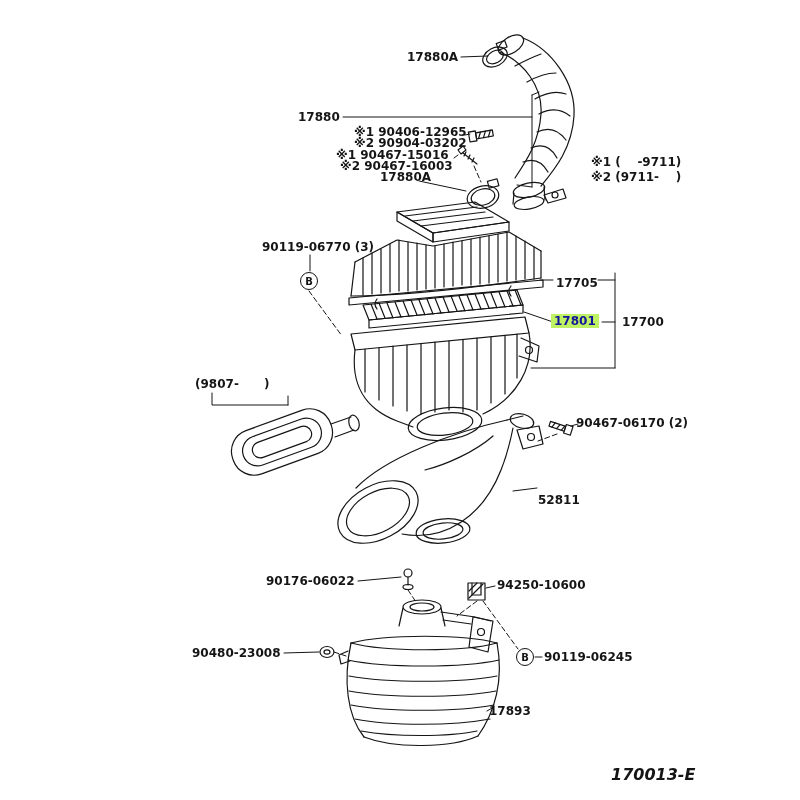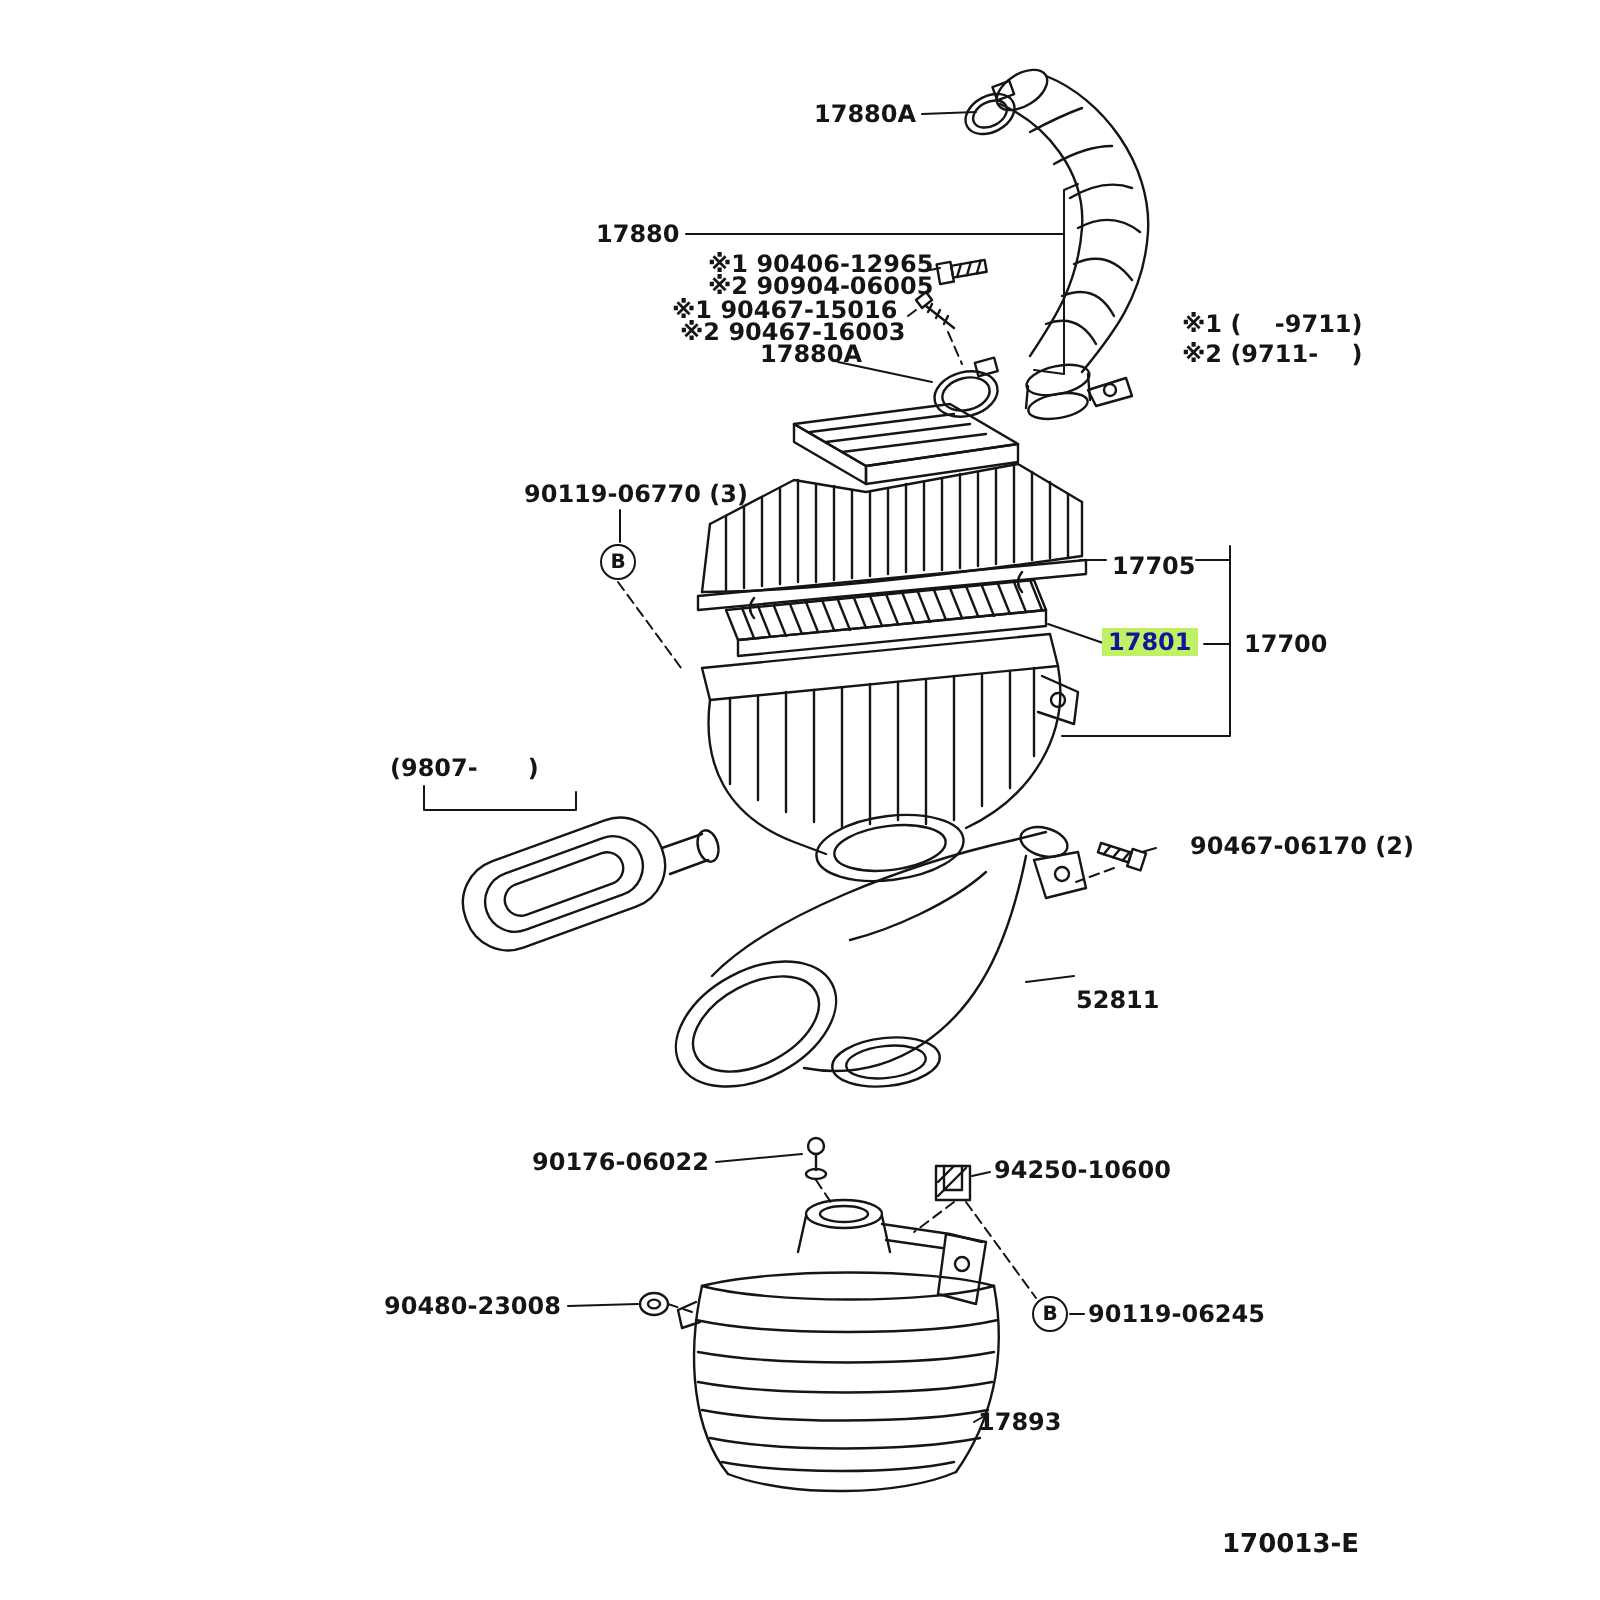--- a/index.html
+++ b/index.html
@@ -5,21 +5,21 @@
   html,body{margin:0;padding:0;background:#fff;}
   .stage{position:relative;width:800px;height:800px;background:#ffffff;overflow:hidden;
          font-family:"DejaVu Sans",sans-serif;margin-left:45px;}
   .stage svg{position:absolute;left:0;top:0;}
   .lbl{position:absolute;font-size:12px;font-weight:bold;color:#151515;
        white-space:pre;line-height:14px;}
   .lbl.hl{background:#bef264;color:#14149a;padding:0 3px;}
   .cb{position:absolute;width:18px;height:18px;border:1.5px solid #151515;border-radius:50%;
       box-sizing:border-box;display:flex;align-items:center;justify-content:center;
       font-size:10px;font-weight:bold;color:#151515;background:#fff;}
-  .code{position:absolute;font-size:13px;font-weight:bold;color:#151515;}
+  .code{position:absolute;font-size:16px;font-weight:bold;color:#151515;font-style:italic;}
 </style>
 </head>
 <body>
 
 <div class="stage">
 
   <svg width="800" height="800" viewBox="0 0 800 800">
     <g stroke="#151515" stroke-width="1.2" fill="none" stroke-linecap="round" stroke-linejoin="round">
 
       <g>
@@ -189,32 +189,32 @@
         <path d="M432,601 L412,616"></path>
         <path d="M438,601 L473,649"></path>
         <path d="M289,652 L301,656"></path>
       </g>
     </g>
   </svg>
 
   <div class="lbl" style="left:362px;top:50px">17880A</div>
   <div class="lbl" style="left:253px;top:110px">17880</div>
   <div class="lbl" style="left:309px;top:125px">※1 90406-12965</div>
-  <div class="lbl" style="left:309px;top:136px">※2 90904-06005</div>
+  <div class="lbl" style="left:309px;top:136px">※2 90904-03202</div>
   <div class="lbl" style="left:291px;top:148px">※1 90467-15016</div>
   <div class="lbl" style="left:295px;top:159px">※2 90467-16003</div>
   <div class="lbl" style="left:335px;top:170px">17880A</div>
   <div class="lbl" style="left:546px;top:155px">※1 (    -9711)</div>
   <div class="lbl" style="left:546px;top:170px">※2 (9711-    )</div>
   <div class="lbl" style="left:217px;top:240px">90119-06770 (3)</div>
   <div class="lbl" style="left:511px;top:276px">17705</div>
   <div class="lbl hl" style="left:506px;top:314px">17801</div>
   <div class="lbl" style="left:577px;top:315px">17700</div>
   <div class="lbl" style="left:150px;top:377px">(9807-      )</div>
-  <div class="lbl" style="left:550px;top:416px">90467-06170 (2)</div>
+  <div class="lbl" style="left:531px;top:416px">90467-06170 (2)</div>
   <div class="lbl" style="left:493px;top:493px">52811</div>
   <div class="lbl" style="left:221px;top:574px">90176-06022</div>
   <div class="lbl" style="left:452px;top:578px">94250-10600</div>
   <div class="lbl" style="left:147px;top:646px">90480-23008</div>
   <div class="lbl" style="left:499px;top:650px">90119-06245</div>
   <div class="lbl" style="left:444px;top:704px">17893</div>
 
   <div class="cb" style="left:255px;top:272px">B</div>
   <div class="cb" style="left:471px;top:648px">B</div>
 

